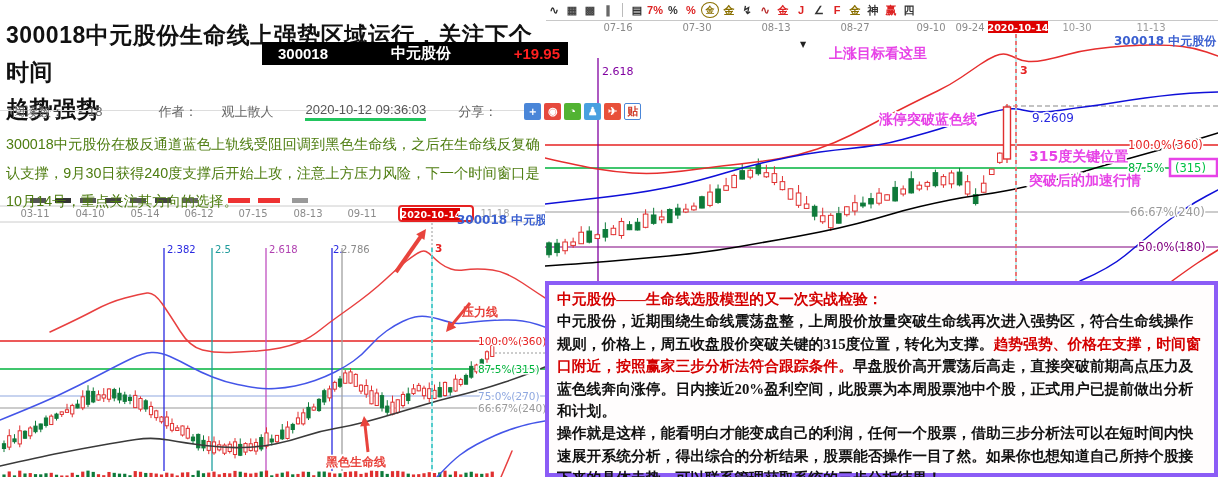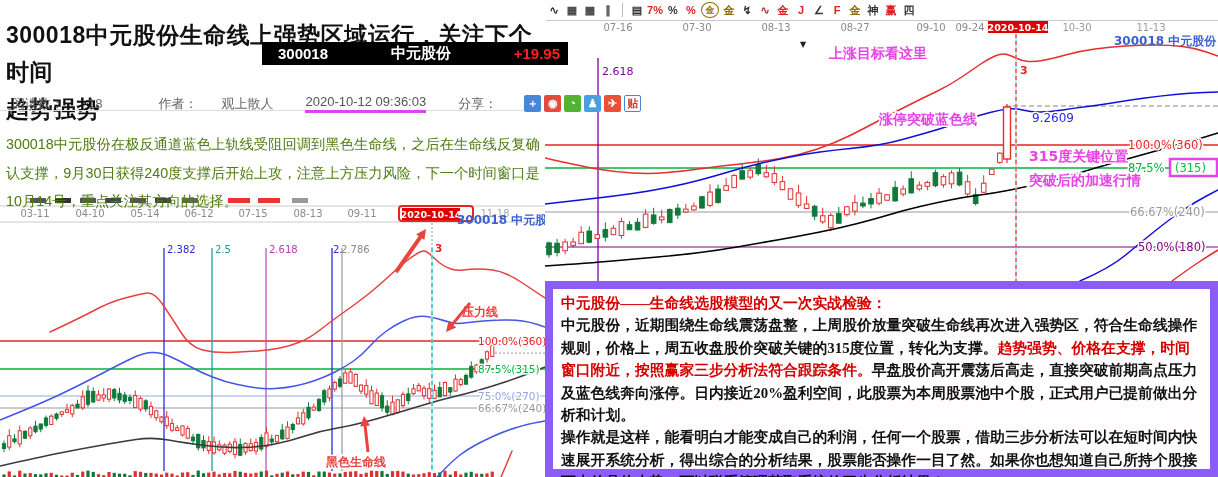--- a/index.html
+++ b/index.html
@@ -7,40 +7,40 @@
         font-family:"Liberation Sans",sans-serif;}
   .title{position:absolute;left:6px;top:2px;width:545px;font-size:23px;font-weight:bold;
          color:#111;line-height:37px;letter-spacing:0.5px;}
   .badge{position:absolute;left:262px;top:42px;width:306px;height:23px;background:#000;
          color:#fff;display:flex;align-items:center;z-index:6;font-size:15px;font-weight:bold;}
   .badge .code{margin-left:16px;}
   .badge .name{flex:1;text-align:center;}
   .badge .chg{color:#ff2020;margin-right:8px;}
   .meta{position:absolute;left:12px;top:86px;display:flex;align-items:center;gap:24px;
         font-size:13px;color:#666;z-index:3;}
-  .meta .dt{color:#555;border-bottom:3px solid #d946ef;padding-bottom:1px;margin:8px 8px;text-align:center;}
+  .meta .dt{color:#555;border-bottom:3px solid #22c55e;padding-bottom:1px;margin:16px 8px;text-align:center;}
   .meta .gap{width:8px;}
   .shr{width:17px;height:17px;border-radius:2px;display:inline-flex;align-items:center;
        justify-content:center;color:#fff;font-size:11px;font-weight:bold;margin-left:3px;cursor:pointer;}
   .shr.tieba{background:#fff;border:1px solid #4a86d8;color:#d04030;width:15px;height:15px;}
   .rule{position:absolute;left:0;top:110px;width:541px;border-top:1px solid #ddd;}
   .summary{position:absolute;left:6px;top:116px;width:538px;font-size:14.3px;line-height:28.4px;
            color:#4d7c0f;z-index:2;}
   .chartL{position:absolute;left:0;top:195px;width:478px;height:282px;text-align:center;}
   .chartR{position:absolute;left:545px;top:21px;width:673px;height:260px;}
   .chart-svg{position:absolute;left:0;top:0;}
   .chart-svg text{font-family:"DejaVu Sans",sans-serif;}
   .toolbar{position:absolute;left:546px;top:0;width:672px;height:20px;display:flex;
            align-items:center;gap:2px;border-bottom:1px solid #c8c8c8;background:#fff;}
   .tico{min-width:16px;height:17px;display:inline-flex;align-items:center;justify-content:center;
         font-size:11px;font-weight:bold;cursor:pointer;}
   .tico.circ{border:1px solid #8a7000;border-radius:50%;width:14px;height:14px;font-size:9px;}
   .tsep{width:1px;height:14px;background:#bbb;margin:0 4px;}
   .analysis{position:absolute;left:545px;top:281px;width:673px;height:196px;box-sizing:border-box;
-            border:8px solid #8b5cf6;background:#fffdfd;padding:3px 8px 2px 8px;z-index:5;
+            border:4px solid #8b5cf6;background:#fffdfd;padding:3px 8px 2px 8px;z-index:5;
             font-family:"Liberation Serif",serif;font-weight:bold;font-size:14.8px;line-height:22.4px;color:#111;}
   .analysis p{margin:0;}
   .analysis .red{color:#d40000;}
 </style>
 </head>
 <body>
 
 <div class="page">
 
   <h1 class="title"><span>300018中元股份生命线上强势区域运行，关注下个时间</span><br><span>趋势强势</span></h1>

